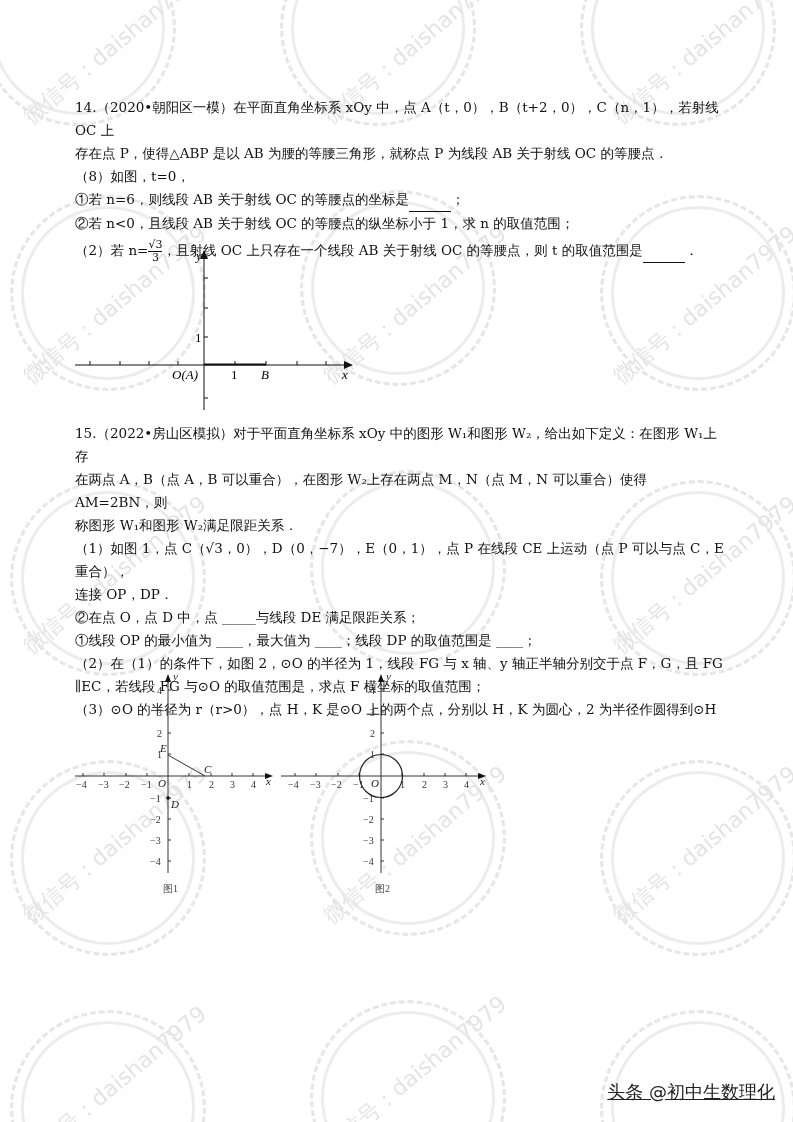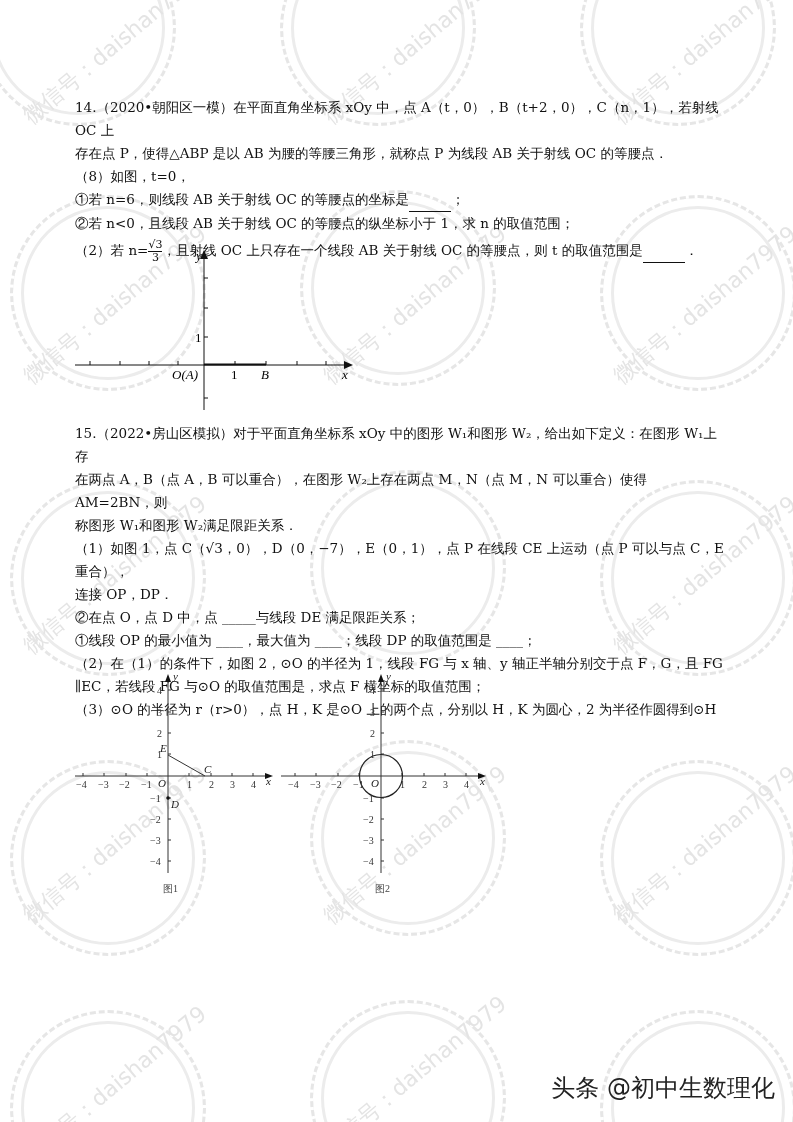--- a/index.html
+++ b/index.html
@@ -6,21 +6,21 @@
   body { width:793px; height:1122px; position:relative; overflow:hidden;
          font-family:"DejaVu Serif", serif; color:#111; }
   .wm { position:absolute; width:190px; height:190px; border-radius:50%;
         border:3px dashed #e6e6e6; box-shadow: inset 0 0 0 8px #fff, inset 0 0 0 11px #ececec; }
   .wm-text { position:absolute; color:#e4e4e4; font-family:"DejaVu Sans", sans-serif;
              font-size:22px; transform:rotate(-40deg); white-space:nowrap; }
   .q { position:absolute; left:75px; width:650px; font-size:13.5px; line-height:23px; }
   .q p { margin:0; }
   .blank { display:inline-block; border-bottom:1px solid #111; }
   .footer { position:absolute; right:18px; bottom:18px; font-family:"DejaVu Sans", sans-serif;
-            font-size:24px; color:#222; }
+            font-size:18px; color:#222;text-decoration:underline; }
   svg text { font-family:"Liberation Serif", serif; }
 </style>
 </head>
 <body>
 
 <div>
   <div class="wm" style="left:-20px;top:-70px;"></div>
   <div class="wm" style="left:280px;top:-70px;"></div>
   <div class="wm" style="left:580px;top:-70px;"></div>
   <div class="wm" style="left:10px;top:195px;"></div>

